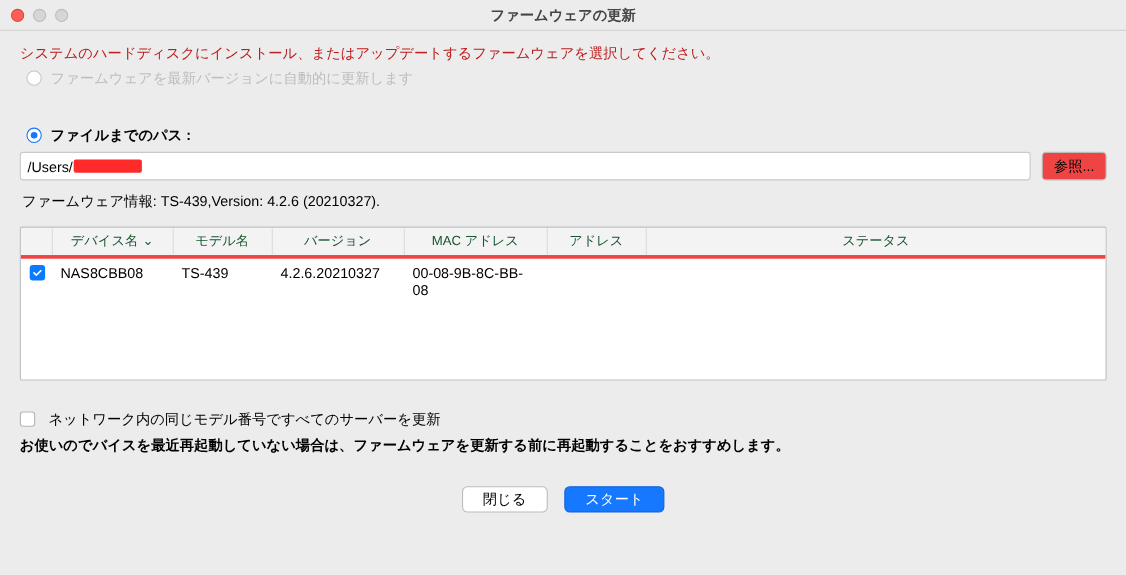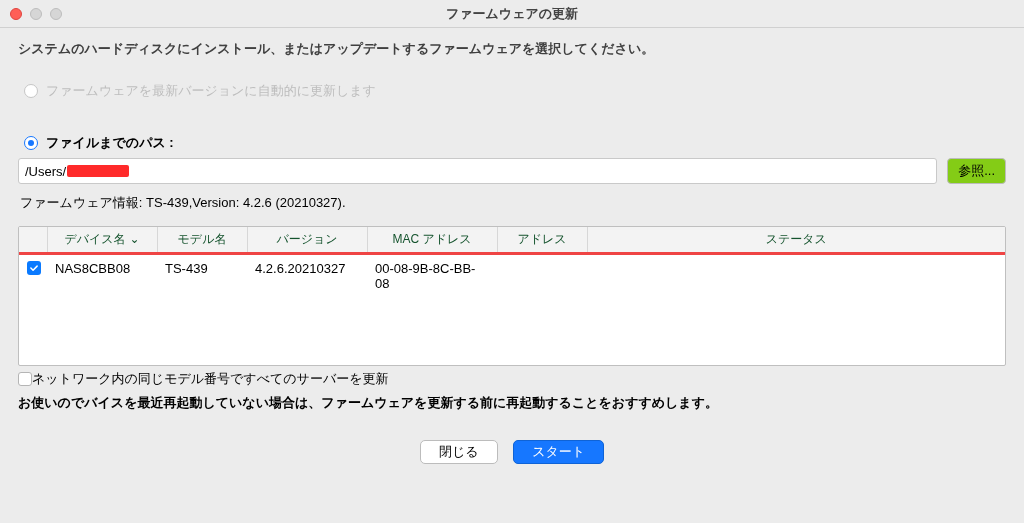--- a/index.html
+++ b/index.html
@@ -11,54 +11,54 @@
   .titlebar {
     position: relative; height: 28px; line-height: 28px;
     text-align: center; font-size: 13px; font-weight: 600; color: #444;
     border-bottom: 1px solid #d0d0d0;
   }
   .traffic { position: absolute; left: 10px; top: 8px; display: flex; gap: 8px; }
   .tl { width: 12px; height: 12px; border-radius: 50%; }
   .tl.red { background: #ff5f57; border:1px solid #e0443e; }
   .tl.gray { background: #d6d6d6; border:1px solid #bdbdbd; }
   .content { padding: 12px 18px 0 18px; }
-  .instr { font-size: 13px; color:#404040; margin-bottom:24px; font-weight:700;}
+  .instr { font-size: 13px; color:#b91c1c; margin-bottom:4px; font-weight:400;}
   .radio-row { display:flex; align-items:center; gap:8px; margin:4px 0 4px 6px; }
   .radio { width:14px; height:14px; border:1px solid #8a8a8a; border-radius:50%; background:#fff; display:inline-block; position:relative; flex-shrink:0;}
   .radio.disabled { border-color:#c6c6c6; }
   .radio.checked { border-color:#1677ff; }
   .radio.checked::after { content:""; position:absolute; left:3px; top:3px; width:6px; height:6px; border-radius:50%; background:#1677ff; }
   .radio-label.disabled { color:#bdbdbd; }
   .path-row { display:flex; gap:10px; margin:6px 0; align-items:center; }
   .path-input {
     flex:1; height:26px; background:#fff; border:1px solid #c9c9c9;
     border-radius:3px; display:flex; align-items:center; padding:0 6px;
     font-size:13px; overflow:hidden; white-space:nowrap;
   }
   .redbox { display:inline-block; width:62px; height:12px; background:#ff2a2a; border-radius:2px; margin:0 1px; }
   .browse-btn {
-    height:26px; padding:0 10px; background:#84cc16; border:1px solid #bcbcbc;
+    height:26px; padding:0 10px; background:#ef4444; border:1px solid #bcbcbc;
     border-radius:4px; font-size:13px; cursor:pointer;
     display:flex; align-items:center;
   }
   .fwinfo { margin:10px 0 14px 2px; font-size:13px; font-weight:400;}
   .table-wrap { background:#fff; border:1px solid #bfbfbf; border-radius:2px; height:140px; overflow:hidden;}
   table { width:100%; border-collapse:collapse; table-layout:fixed; }
   thead th {
     background:#f3f3f3; border-bottom:3px solid #ef4444; border-right:1px solid #d7d7d7;
     font-size:12px; font-weight:400; color:#14532d; padding:4px 6px; text-align:center;
     white-space:nowrap; overflow:hidden;
   }
   thead th:last-child { border-right:none; }
   tbody td { padding:6px 8px; font-size:13px; vertical-align:top; }
   .chev { display:inline-block; margin-left:4px; }
   .chk { width:14px; height:14px; border-radius:3px; background:#0a7aff; display:inline-flex; align-items:center; justify-content:center; }
   .chk svg { width:10px; height:10px; }
   .unchk { width:14px; height:14px; border-radius:3px; background:#fff; border:1px solid #b5b5b5; display:inline-block;}
-  .net-row { display:flex; align-items:center; gap:0; margin:4px 0 6px 0; }
+  .net-row { display:flex; align-items:center; gap:12px; margin:26px 0 6px 0; }
   .advice { font-size:13px; font-weight:600; margin:4px 0 28px 0; }
   .footer { text-align:center; padding-bottom:10px; }
   .btn {
     display:inline-flex; align-items:center; justify-content:center;
     height:24px; padding:0 18px; border-radius:5px; font-size:13px;
     margin:0 6px; cursor:pointer; border:1px solid #bcbcbc; background:#fff;
   }
   .btn.primary { background:#1677ff; color:#fff; border:1px solid #0f63d6; font-weight:500;}
 </style>
 </head>

